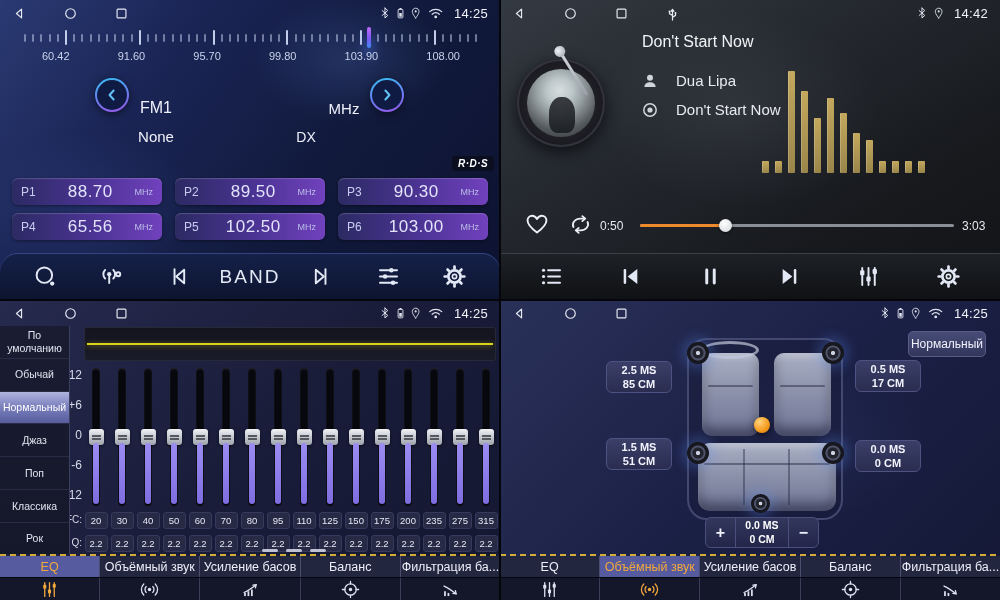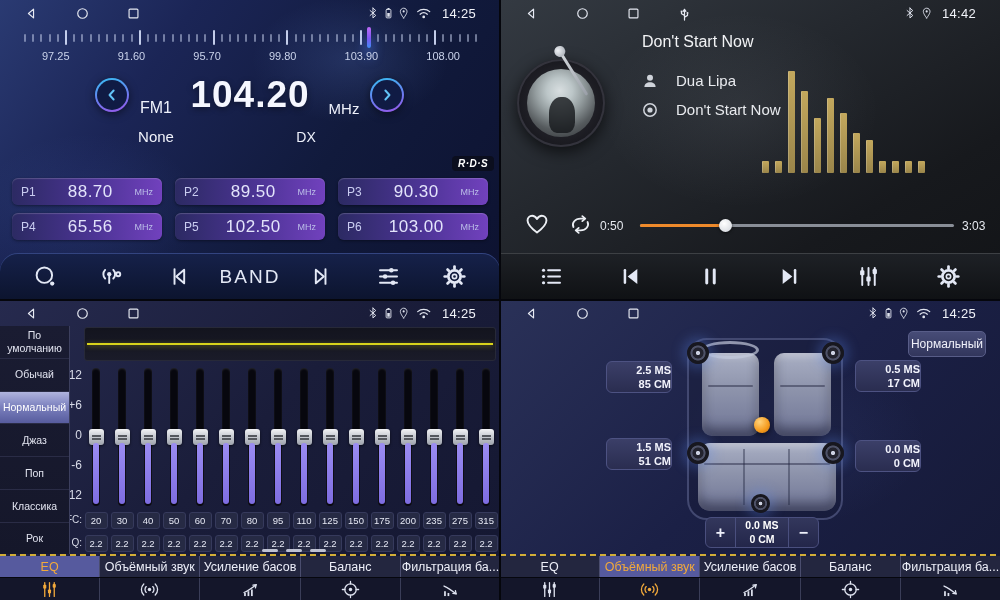--- a/index.html
+++ b/index.html
@@ -15,21 +15,21 @@
     background:radial-gradient(200px 140px at 240px 110px,rgba(220,230,245,.07),transparent 70%)}
   #q-eq{left:0;top:300px;background:linear-gradient(135deg,#262a4e 0%,#1a1d3a 48%,#141731 100%)}
   #q-surround{left:500px;top:300px;background:linear-gradient(135deg,#2a3158 0%,#1b2046 50%,#151936 100%)}
   #q-surround::before{content:"";position:absolute;inset:0;pointer-events:none;
     background:radial-gradient(180px 120px at 300px 140px,rgba(110,140,230,.08),transparent 70%)}
   .seam-v{position:absolute;left:499px;top:0;width:2px;height:600px;background:#05060c;z-index:40}
   .seam-h{position:absolute;left:0;top:299px;width:1000px;height:2px;background:#05060c;z-index:40}
 
   
   .statusbar{position:absolute;top:0;left:0;right:0;height:26px;display:flex;align-items:center;
-    justify-content:space-between;padding:0 24px;z-index:5}
+    justify-content:space-between;padding:0 12px;z-index:5}
   .sb-left{display:flex;align-items:center;gap:36px}
   .sb-right{display:flex;align-items:center;gap:7px}
   .nav-ic{width:15px;height:15px;color:#e6e9f2}
   .st-ic{height:12px;color:#dfe3ee;display:flex;align-items:center}
   .st-ic svg{height:12px;width:auto}
   .sb-time{font-size:13px;color:#f0f2f8;margin-left:4px;letter-spacing:.3px}
   svg{display:block}
 
   
   #dial-ticks{position:absolute;top:29px;left:0;right:0;height:18px}
@@ -170,21 +170,21 @@
     background:radial-gradient(circle,#cdd2e2 0 11%,#23232e 16% 33%,#4e5268 38% 46%,#17171f 51% 70%,#303348 75% 100%);
     box-shadow:0 0 12px 5px rgba(95,135,235,.28)}
   #spk-fl{left:187px;top:42px} #spk-fr{left:322px;top:42px}
   #spk-rl{left:187px;top:142px} #spk-rr{left:322px;top:142px}
   #spk-sub{left:251px;top:194px;width:19px;height:19px}
   #listener{position:absolute;left:254px;top:117px;width:16px;height:16px;border-radius:50%;z-index:5;
     background:radial-gradient(circle at 35% 30%,#ffd27a,#f59a1d 60%,#c2700a);box-shadow:0 2px 6px rgba(0,0,0,.55)}
   .delay{position:absolute;width:66px;height:32px;border-radius:6px;z-index:9;
     background:linear-gradient(180deg,#3b3f68,#2a2d50);border:1px solid #4d5282;
     color:#f2f3fc;font-size:11px;font-weight:bold;line-height:1.3;
-    display:flex;flex-direction:column;align-items:flex-end;justify-content:center}
+    display:flex;flex-direction:column;align-items:center;justify-content:center}
   #delay-fl{left:106px;top:61px} #delay-fr{left:355px;top:60px}
   #delay-rl{left:106px;top:138px} #delay-rr{left:355px;top:140px}
   #stepper{position:absolute;left:205px;top:217px;width:114px;height:31px;display:flex;z-index:10;
     background:linear-gradient(180deg,#33375c,#23264a);border:1px solid #4a4f7e;border-radius:6px;overflow:hidden}
   .step-btn{width:29px;display:flex;align-items:center;justify-content:center;font-size:16px;
     font-weight:bold;color:#eef0fa}
   .step-value{flex:1;display:flex;flex-direction:column;align-items:center;justify-content:center;
     font-size:10.5px;font-weight:bold;line-height:1.25;border-left:1px solid #4a4f7e;border-right:1px solid #4a4f7e}
 </style>
 </head>
@@ -293,36 +293,35 @@
       <div class="tick" style="left: 425.8px;"></div>
       <div class="tick major" style="left: 434px;"></div>
       <div class="tick" style="left: 442.2px;"></div>
       <div class="tick" style="left: 450.4px;"></div>
       <div class="tick" style="left: 458.6px;"></div>
       <div class="tick" style="left: 466.8px;"></div>
       <div class="tick" style="left: 475px;"></div>
       <div class="dial-indicator" style="left: 367px;"></div>
     </div>
   <div id="dial-labels">
-      <div>97.25</div>
+      <div>60.42</div>
       <div>91.60</div>
       <div>95.70</div>
       <div>99.80</div>
       <div>103.90</div>
       <div>108.00</div>
     </div>
   <div class="btn-tune" id="btn-prev">
     <div class="in">
         <svg viewBox="0 0 22 22" fill="none" stroke="currentColor" stroke-width="2.4" stroke-linecap="round" stroke-linejoin="round">
           <path d="M13 5.5 L8 11 L13 16.5"></path>
         </svg>
       </div>
   </div>
   <div id="band-label">FM1</div>
-  <div id="freq-big">104.20</div>
   <div id="unit-label">MHz</div>
   <div class="btn-tune" id="btn-next">
     <div class="in">
         <svg viewBox="0 0 22 22" fill="none" stroke="currentColor" stroke-width="2.4" stroke-linecap="round" stroke-linejoin="round">
           <path d="M9 5.5 L14 11 L9 16.5"></path>
         </svg>
       </div>
   </div>
   <div id="left-info">None</div>
   <div id="right-info">DX</div>

